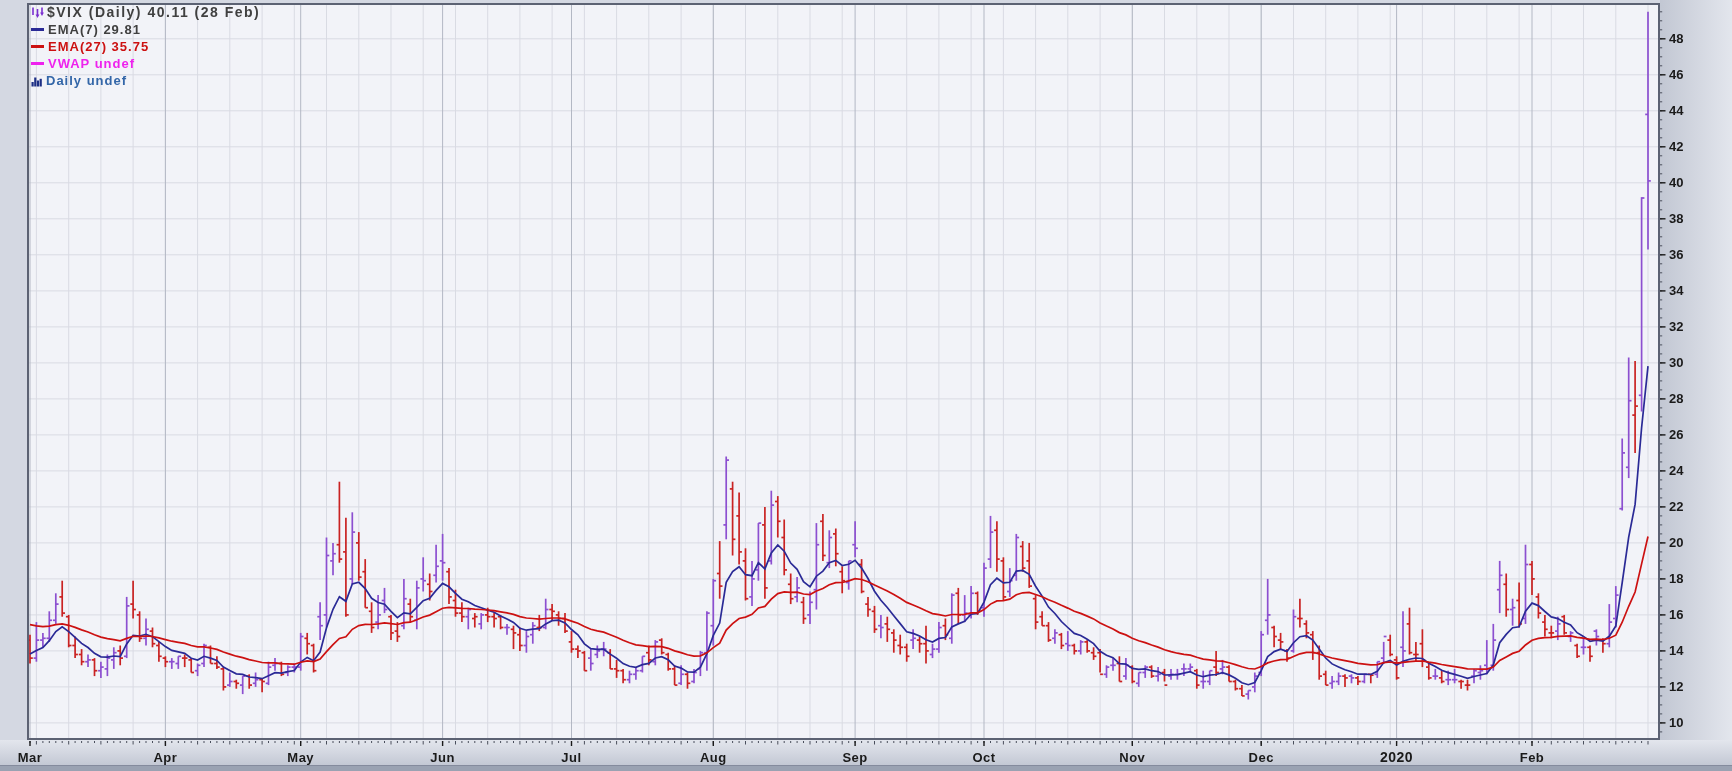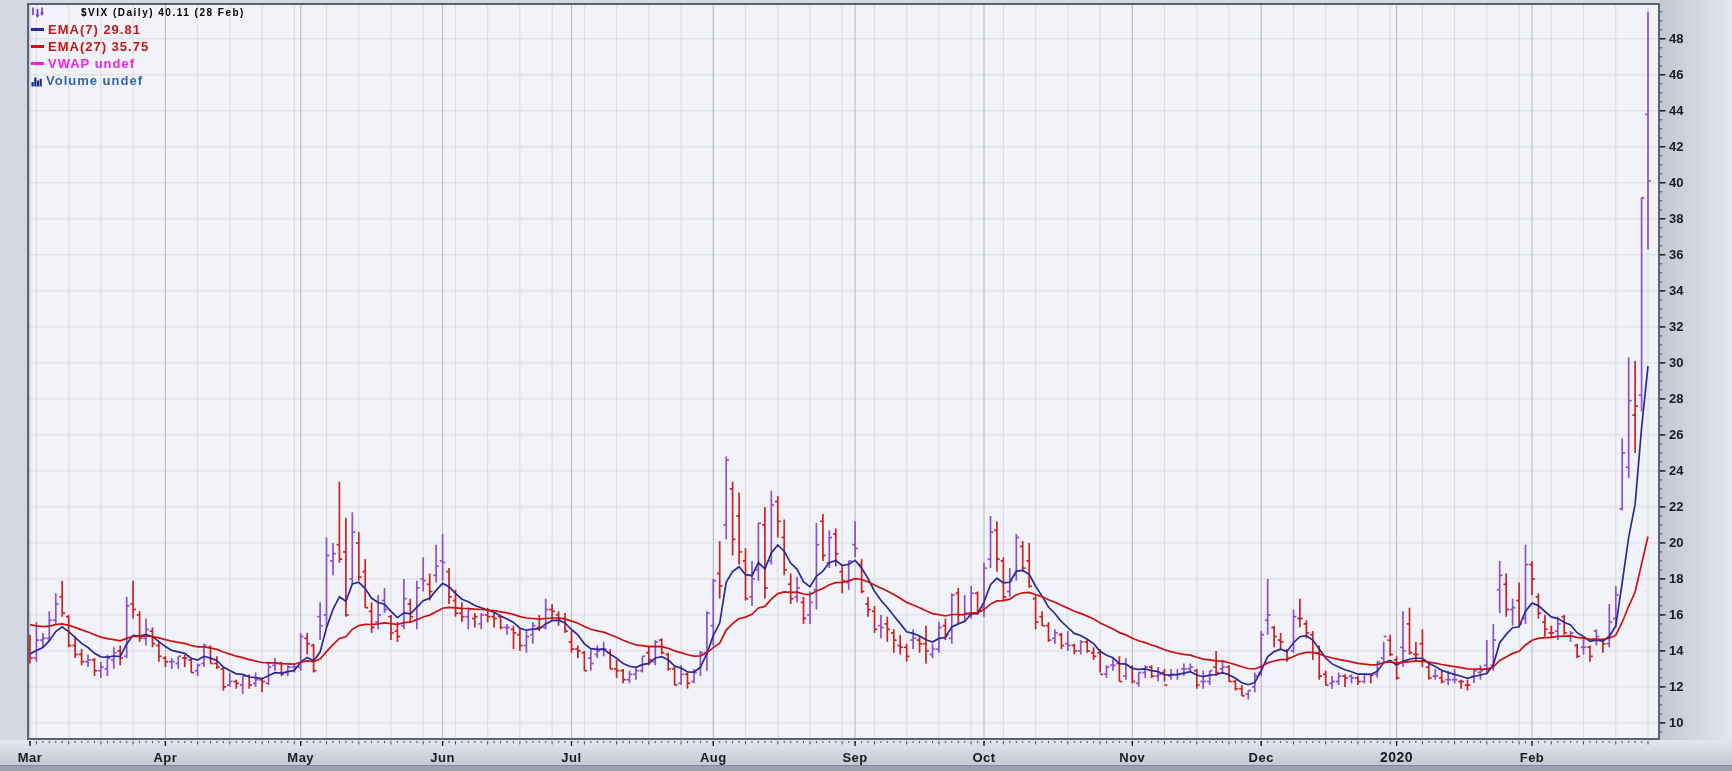--- a/index.html
+++ b/index.html
@@ -2,21 +2,21 @@
 <html><head>
 <meta charset="utf-8">
 <style>
   html,body{margin:0;padding:0;background:#b9bfcc;}
   .page{position:relative;width:1732px;height:771px;background:#d4d8e2;overflow:hidden;
         font-family:"Liberation Sans",sans-serif;}
   #chart-svg{position:absolute;left:0;top:0;}
   .legend{position:absolute;left:31px;top:4px;line-height:17px;font-size:13px;font-weight:bold;
           letter-spacing:1px;white-space:nowrap;}
   .lg-row{height:17px;display:flex;align-items:center;}
-  .lg-title{color:#000000;font-size:10px;letter-spacing:1.5px;margin-left:34px;}
+  .lg-title{color:#404040;font-size:14px;letter-spacing:1.5px;}
   .swatch{display:inline-block;width:13px;height:3px;margin-right:4px;}
   .icon{display:inline-block;margin-right:3px;line-height:0;}
 </style>
 </head>
 <body>
 
 <div class="page">
   <svg id="chart-svg" width="1732" height="771" viewBox="0 0 1732 771">
       <defs>
         <linearGradient id="gx" x1="0" y1="0" x2="1" y2="0">
@@ -1797,37 +1797,37 @@
             <line x1="11" y1="1.5" x2="11" y2="8"></line>
             <polygon points="4.6,8.6 6.5,12 8.4,8.6" stroke="none"></polygon>
             <polygon points="9.1,6.6 11,10 12.9,6.6" stroke="none"></polygon>
           </g>
         </svg>
       </span>
       <span class="lg-title">$VIX (Daily) 40.11 (28 Feb)</span>
     </div>
     <div class="lg-row">
       <span class="swatch" style="background: rgb(42, 42, 150);"></span>
-      <span style="color: #b91c1c;">EMA(7) 29.81</span>
+      <span style="color: #404040;">EMA(7) 29.81</span>
     </div>
     <div class="lg-row">
       <span class="swatch" style="background: rgb(204, 17, 17);"></span>
       <span style="color: rgb(204, 17, 17);">EMA(27) 35.75</span>
     </div>
     <div class="lg-row">
       <span class="swatch" style="background: rgb(238, 34, 238);"></span>
       <span style="color: rgb(238, 34, 238); text-align: right;">VWAP undef</span>
     </div>
     <div class="lg-row">
       <span class="icon">
         <svg width="12" height="12" viewBox="0 0 12 12">
           <g fill="#1d2f85">
             <rect x="0.5" y="7" width="2.2" height="4.5"></rect>
             <rect x="3.2" y="2.5" width="2.2" height="9"></rect>
             <rect x="5.9" y="5.5" width="2.2" height="6"></rect>
             <rect x="8.6" y="3.8" width="2.2" height="7.7"></rect>
           </g>
         </svg>
       </span>
-      <span style="color: rgb(51, 102, 168);">Volume undef</span>
+      <span style="color: rgb(51, 102, 168);">Daily undef</span>
     </div>
   </div>
 </div>
 
 </body></html>

